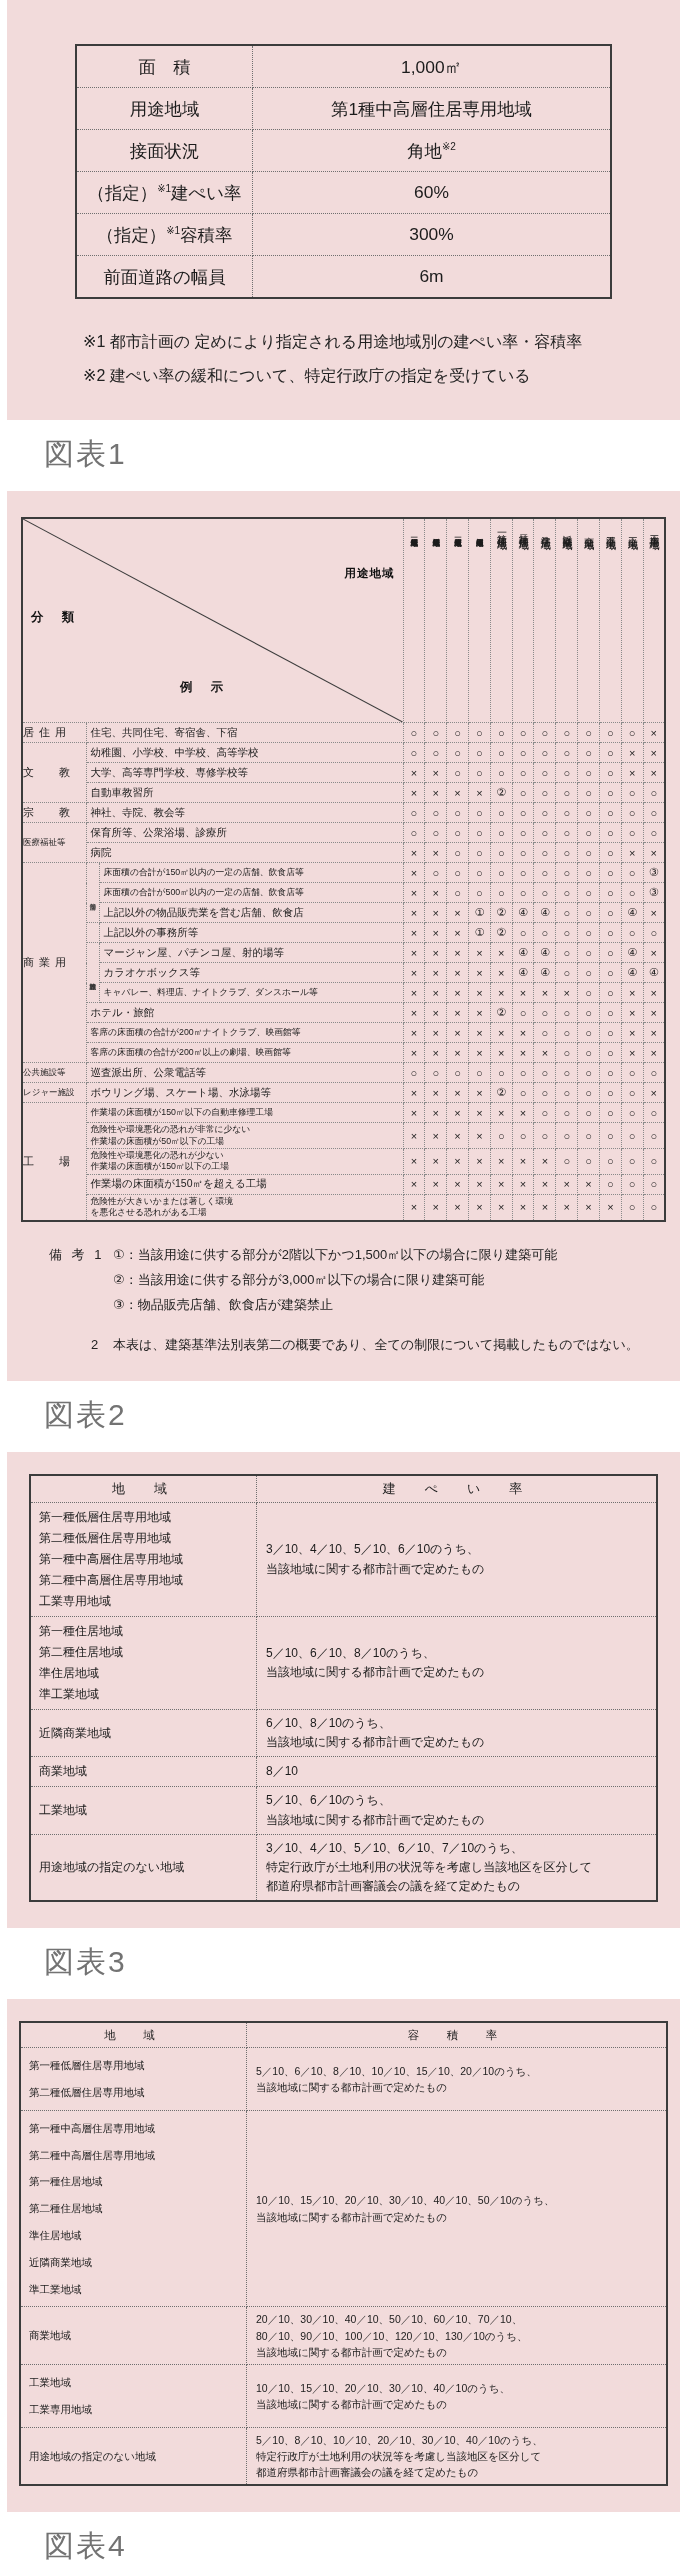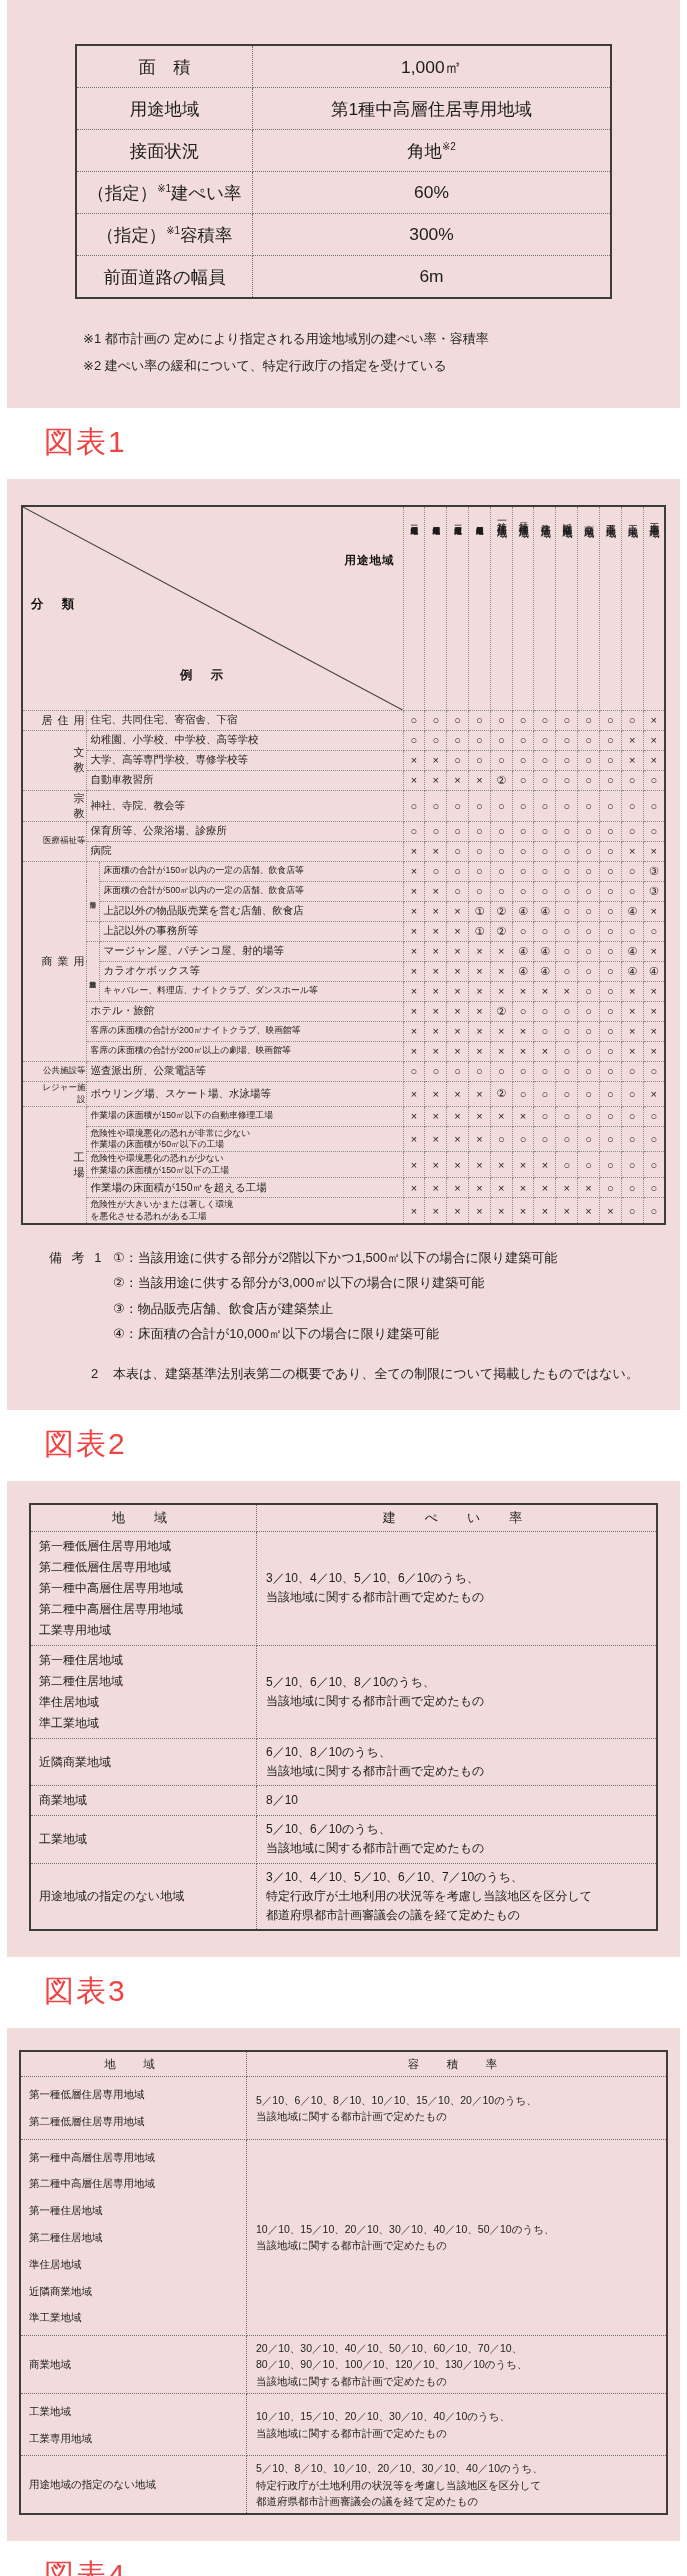--- a/index.html
+++ b/index.html
@@ -1,41 +1,41 @@
 <!DOCTYPE html>
 <html><head>
 <meta charset="utf-8">
 <style>
   html,body{margin:0;padding:0;}
   body{width:687px;background:#ffffff;font-family:"Liberation Sans","DejaVu Sans",sans-serif;color:#1c1c1c;}
   .panel{background:#f2dbdb;margin:0 7px;box-sizing:border-box;}
-  .caption{font-size:30px;color:#ef4444;margin:14px 0 16px 44px;letter-spacing:2px;}
+  .caption{font-size:30px;color:#737373;margin:14px 0 16px 44px;letter-spacing:2px;}
   sup{font-size:10px;vertical-align:super;line-height:0;}
 
   
   .p1{padding:44px 68px 26px;}
   table.f1{width:100%;border-collapse:collapse;border:2px solid #3c3c3c;background:transparent;}
   .f1 td{border:1px dotted #6f6f6f;text-align:center;height:41px;font-size:17.4px;padding:0 4px;}
   .f1 td.f1label{width:33%;}
-  .f1notes{margin:26px 0 2px 8px;font-size:13px;line-height:2.1;color:#222;}
+  .f1notes{margin:26px 0 2px 8px;font-size:16px;line-height:2.1;color:#222;}
 
   
   .p2{padding:26px 14px 24px;}
   table.f2{width:100%;border-collapse:collapse;border:2px solid #3c3c3c;table-layout:fixed;}
   .f2 th,.f2 td{border:1px dotted #8a8a8a;padding:0;overflow:hidden;}
   .f2 .corner{position:relative;height:203px;}
   .corner .lbl{position:absolute;font-size:12.4px;letter-spacing:3px;color:#111;}
   .corner .lbl.cls{left:8px;top:44%;}
   .corner .lbl.exl{left:157px;bottom:26px;}
   .corner .lbl.ud{right:8px;top:23%;font-size:11.5px;letter-spacing:1px;}
   .corner svg{position:absolute;left:0;top:0;width:100%;height:100%;display:block;}
   .f2 th.dist{vertical-align:top;font-weight:normal;}
   .f2 th.dist span{writing-mode:vertical-rl;text-orientation:upright;font-size:10px;line-height:1.05;letter-spacing:1px;display:inline-block;padding-top:5px;}
   .f2 th.dist.sm span{font-size:7.5px;letter-spacing:0;padding-top:3px;}
-  .f2 td.cat{text-align:right;font-size:11px;letter-spacing:1px;padding-left:16px;}
+  .f2 td.cat{text-align:left;font-size:11px;letter-spacing:1px;}
   .f2 td.cat.sm{font-size:8.5px;letter-spacing:0;}
   .f2 td.sub{text-align:center;vertical-align:middle;}
   .f2 td.sub span{writing-mode:vertical-rl;text-orientation:upright;font-size:6.5px;line-height:1;color:#333;}
   .f2 td.ex{font-size:10.5px;padding:1px 2px 1px 4px;height:17px;white-space:nowrap;}
   .f2 td.ex.sm{font-size:8.8px;line-height:1.3;margin-top:14px;}
   .f2 td.mark{text-align:center;font-size:11px;}
   .f2notes{margin:20px 0 0 28px;font-size:13px;line-height:1.95;color:#222;}
   .noterow{display:flex;}
   .notelabel{width:64px;flex:none;letter-spacing:3px;}
   .noterow.note2{margin-top:14px;}
@@ -515,21 +515,20 @@
         </tbody>
     </table>
 
     <div class="f2notes">
       <div class="noterow">
         <div class="notelabel">備 考 1</div>
         <div class="notelines">
             <div>①：当該用途に供する部分が2階以下かつ1,500㎡以下の場合に限り建築可能</div>
             <div>②：当該用途に供する部分が3,000㎡以下の場合に限り建築可能</div>
             <div>③：物品販売店舗、飲食店が建築禁止</div>
-            <div>④：床面積の合計が10,000㎡以下の場合に限り建築可能</div>
           </div>
       </div>
       <div class="noterow note2">
         <div class="notelabel">2</div>
         <div class="notelines">本表は、建築基準法別表第二の概要であり、全ての制限について掲載したものではない。</div>
       </div>
     </div>
   </div>
   <div class="caption">図表2</div>
 

